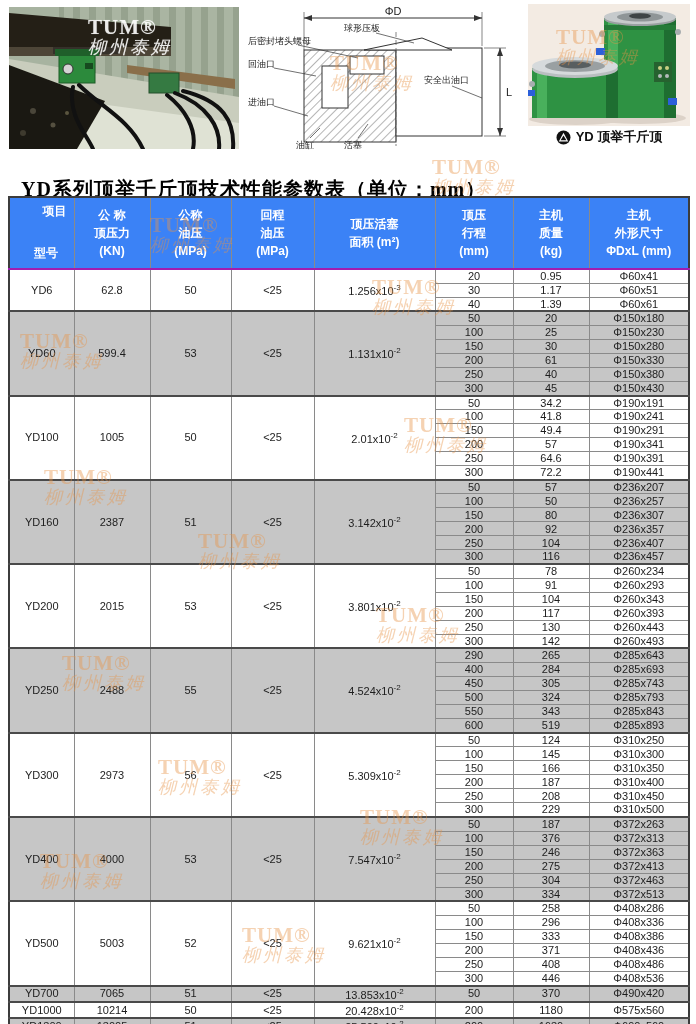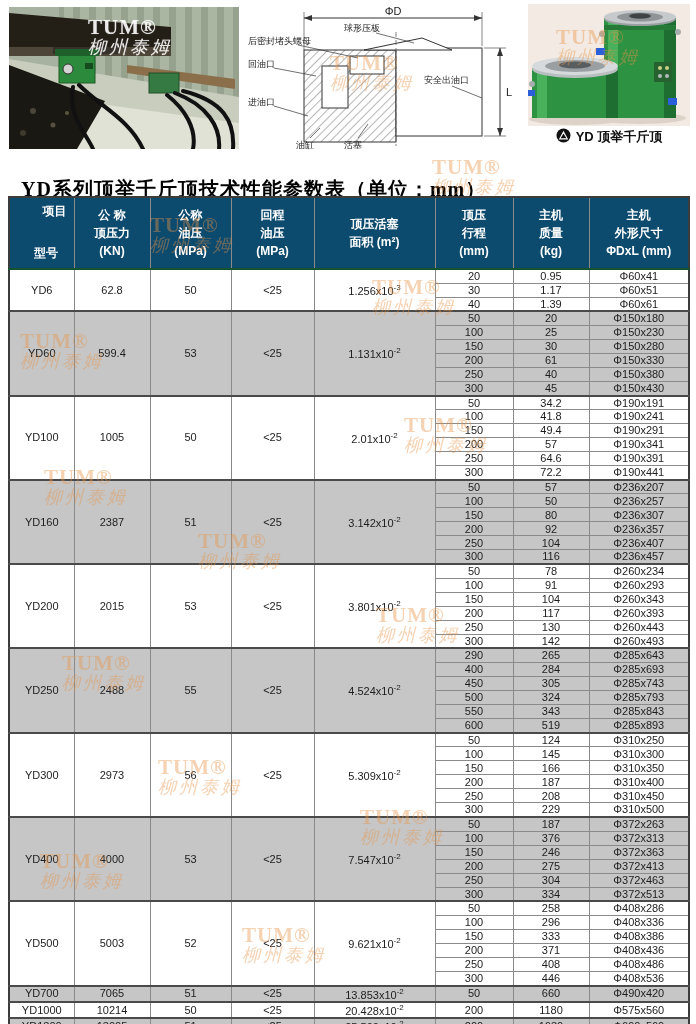--- a/index.html
+++ b/index.html
@@ -4,35 +4,35 @@
 <style>
   html,body{margin:0;padding:0;}
   body{background:#fff;font-family:"Liberation Sans",sans-serif;}
   .page{position:relative;width:696px;height:1024px;background:#fff;overflow:hidden;}
 
   
   .photo-left{position:absolute;left:9px;top:7px;width:230px;height:142px;}
   .diagram{position:absolute;left:246px;top:4px;width:276px;height:146px;}
   .photo-right{position:absolute;left:528px;top:4px;width:162px;height:122px;}
   .caption{position:absolute;left:528px;top:128px;width:162px;text-align:center;
-           font-size:13px;font-weight:bold;color:#111;display:flex;justify-content:center;gap:5px;}
+           font-size:13px;font-weight:bold;color:#111;display:flex;align-items:center;justify-content:center;gap:5px;}
   svg text{font-family:"Liberation Sans",sans-serif;}
   .dgm-label{font-size:9px;fill:#222;}
   .dgm-dim{font-size:11px;fill:#222;}
 
   
   .title{position:absolute;left:21px;top:176px;font-size:20px;font-weight:bold;color:#000;
          font-family:"Liberation Serif",serif;letter-spacing:1px;}
 
   
   .tbl-wrap{position:absolute;left:8px;top:196px;width:680px;}
   table.spec{border-collapse:collapse;table-layout:fixed;width:680px;border:2px solid #3c3c3c;}
   table.spec th,table.spec td{border:1px solid #8a8a8a;padding:0;text-align:center;vertical-align:middle;
       color:#1d1d1d;font-size:11px;line-height:1.15;overflow:hidden;}
-  table.spec thead th{background:#0c4a6e;color:#fff;font-weight:bold;font-size:12px;height:70px;border-bottom:2px solid #14532d;}
+  table.spec thead th{background:#3b82f6;color:#fff;font-weight:bold;font-size:12px;height:70px;border-bottom:2px solid #a21caf;}
   table.spec thead th div{line-height:1.5;}
   th.diag{position:relative;background-image:linear-gradient(to bottom right,
       rgba(0,0,0,0) 49.3%, #5a5a5a 49.3%, #5a5a5a 50.7%, rgba(0,0,0,0) 50.7%);}
   th.diag .dtop{position:absolute;top:7px;right:7px;}
   th.diag .dbot{position:absolute;bottom:7px;left:24px;}
   tbody tr{height:14px;}
   tbody tr.shaded td{background:#c6c6c6;}
   tbody tr.gstart td{border-top:2px solid #4a4a4a;}
   td.model{font-size:11px;}
   td sup{font-size:8px;}
@@ -538,21 +538,21 @@
             <td>446</td>
             <td>Φ408x536</td>
           </tr>
           <tr class="shaded gstart">
             <td class="model">YD700</td>
             <td>7065</td>
             <td>51</td>
             <td>&lt;25</td>
             <td><span>13.853x10</span><sup>-2</sup></td>
             <td>50</td>
-            <td>660</td>
+            <td>370</td>
             <td>Φ490x420</td>
           </tr>
           <tr class="gstart">
             <td class="model">YD1000</td>
             <td>10214</td>
             <td>50</td>
             <td>&lt;25</td>
             <td><span>20.428x10</span><sup>-2</sup></td>
             <td>200</td>
             <td>1180</td>

